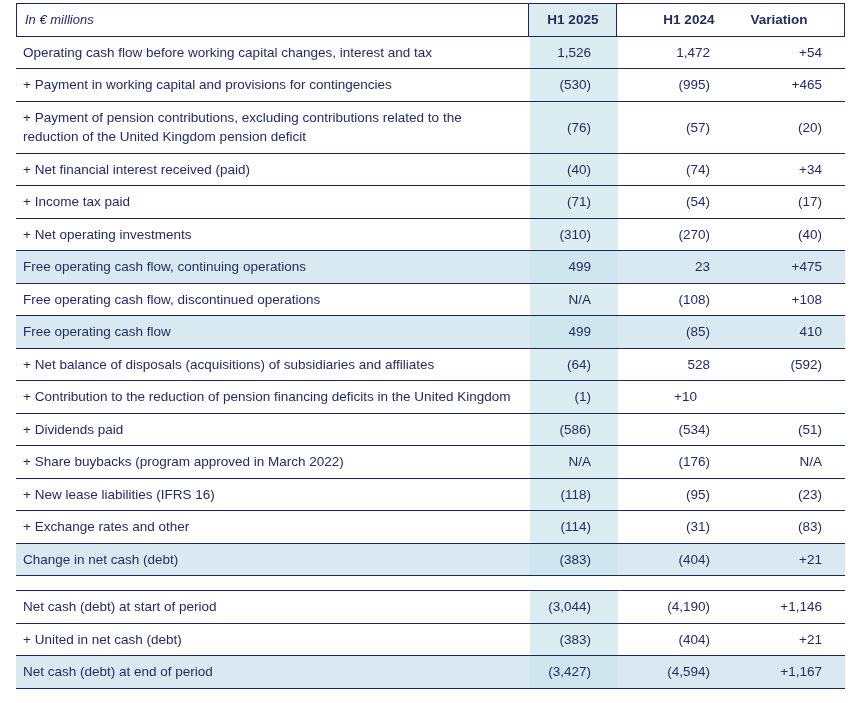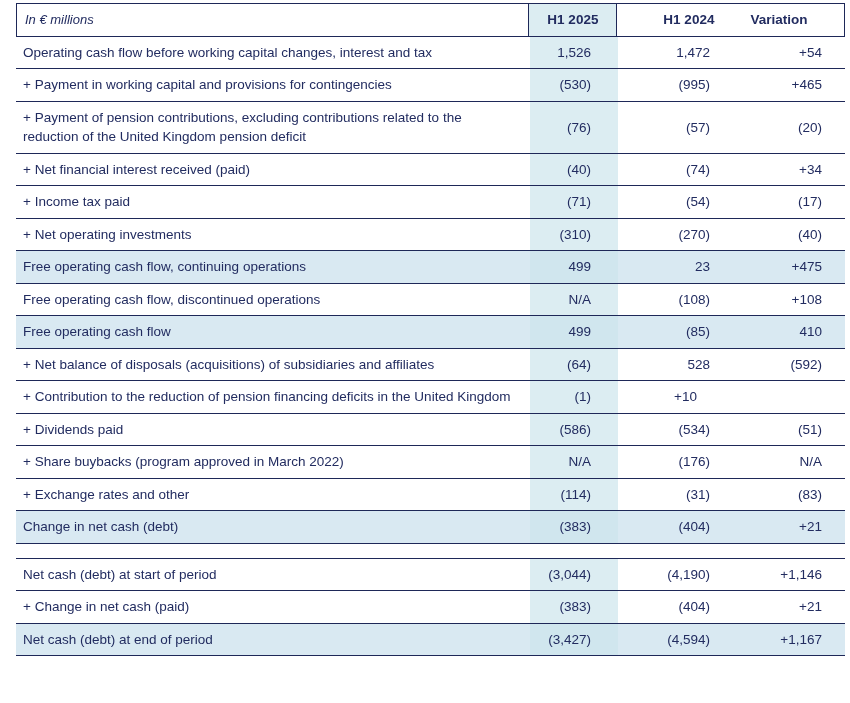--- a/index.html
+++ b/index.html
@@ -157,20 +157,26 @@
           <div class="cell c-2024 num">(534)</div>
           <div class="cell c-var num">(51)</div>
         </div>
         <div class="row">
           <div class="cell c-label">+ Share buybacks (program approved in March 2022)</div>
           <div class="cell c-2025 num">N/A</div>
           <div class="cell c-2024 num">(176)</div>
           <div class="cell c-var num">N/A</div>
         </div>
         <div class="row">
+          <div class="cell c-label">+ New lease liabilities (IFRS 16)</div>
+          <div class="cell c-2025 num">(118)</div>
+          <div class="cell c-2024 num">(95)</div>
+          <div class="cell c-var num">(23)</div>
+        </div>
+        <div class="row">
           <div class="cell c-label">+ Exchange rates and other</div>
           <div class="cell c-2025 num">(114)</div>
           <div class="cell c-2024 num">(31)</div>
           <div class="cell c-var num">(83)</div>
         </div>
         <div class="row hl">
           <div class="cell c-label bold">Change in net cash (debt)</div>
           <div class="cell c-2025 num bold">(383)</div>
           <div class="cell c-2024 num bold">(404)</div>
           <div class="cell c-var num bold">+21</div>
@@ -180,21 +186,21 @@
     <div class="gap"></div>
 
     <div class="t2">
         <div class="row">
           <div class="cell c-label">Net cash (debt) at start of period</div>
           <div class="cell c-2025 num">(3,044)</div>
           <div class="cell c-2024 num">(4,190)</div>
           <div class="cell c-var num">+1,146</div>
         </div>
         <div class="row">
-          <div class="cell c-label">+ Change in net cash (paid)</div>
+          <div class="cell c-label">+ United in net cash (debt)</div>
           <div class="cell c-2025 num">(383)</div>
           <div class="cell c-2024 num">(404)</div>
           <div class="cell c-var num">+21</div>
         </div>
         <div class="row hl">
           <div class="cell c-label bold">Net cash (debt) at end of period</div>
           <div class="cell c-2025 num bold">(3,427)</div>
           <div class="cell c-2024 num bold">(4,594)</div>
           <div class="cell c-var num bold">+1,167</div>
         </div>

